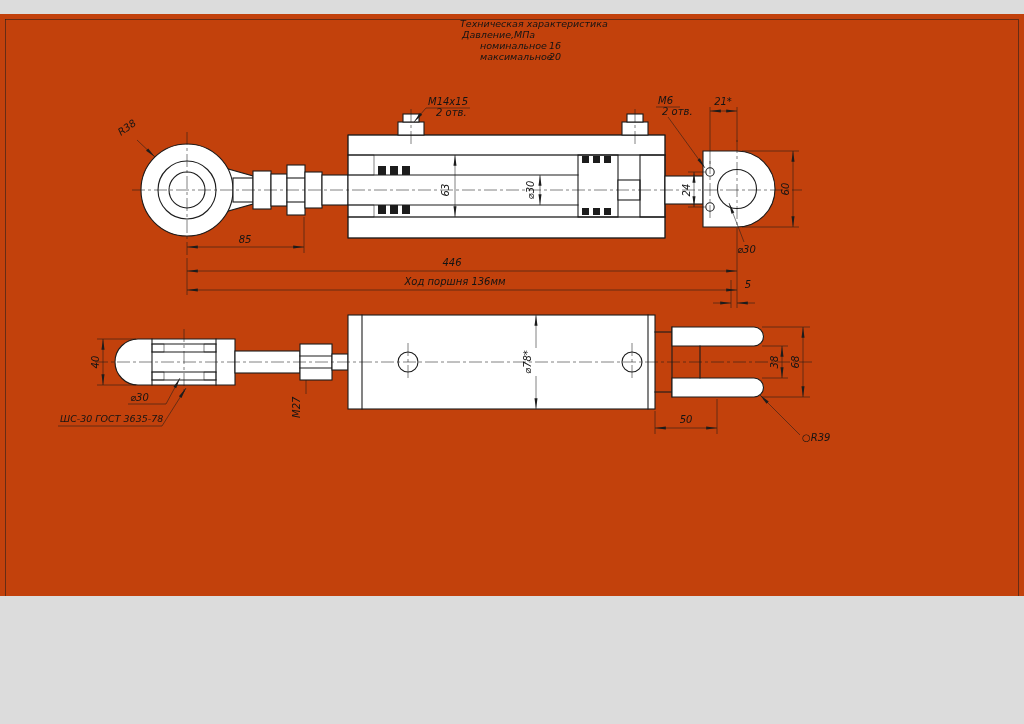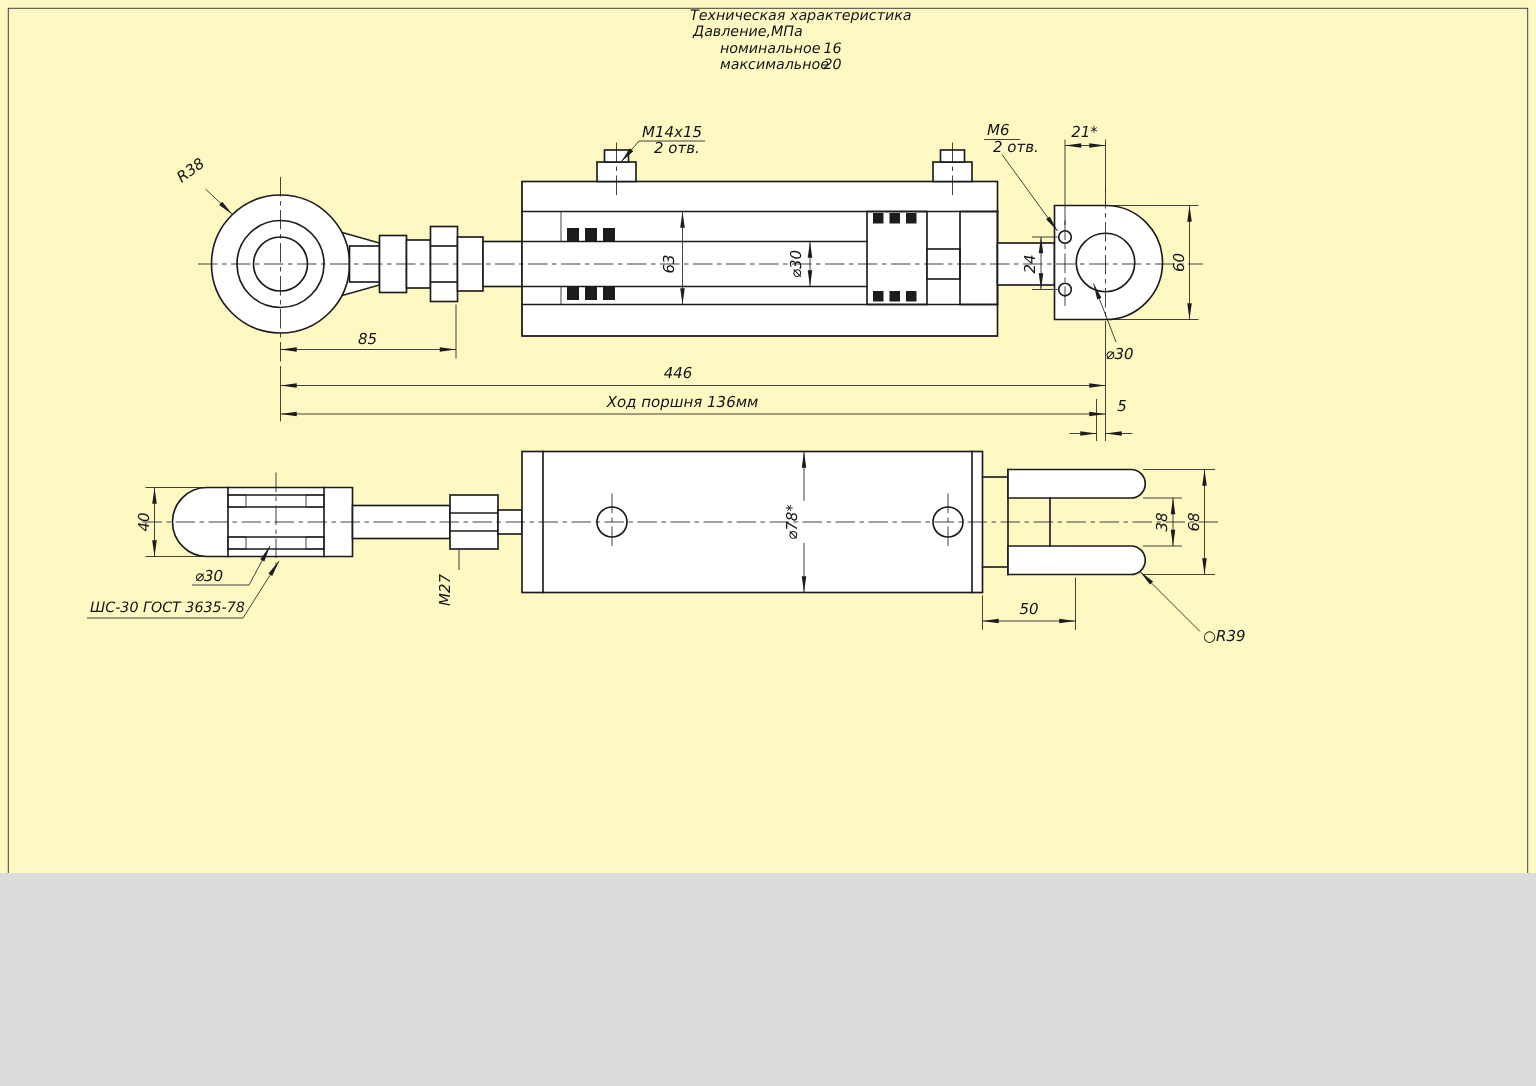--- a/index.html
+++ b/index.html
@@ -1,16 +1,16 @@
 <!DOCTYPE html>
 <html><head>
 <meta charset="utf-8">
 <style>
   html,body{margin:0;padding:0;background:#dcdcdc;}
-  .sheet{width:1024px;height:582px;background:#fef9c3;position:relative;font-family:"DejaVu Sans",sans-serif;}
+  .sheet{width:1024px;height:582px;background:#c2410c;position:relative;font-family:"DejaVu Sans",sans-serif;margin-top:14px;}
   svg{display:block;}
   .ln{fill:none;stroke:#1c1c1c;stroke-width:1.1;stroke-linecap:square;}
   .lnf{fill:#ffffff;stroke:#1c1c1c;stroke-width:1.1;}
   .tn{fill:none;stroke:#1c1c1c;stroke-width:0.55;}
   .cl{fill:none;stroke:#1c1c1c;stroke-width:0.55;stroke-dasharray:13 3 3 3;}
   .dm{fill:none;stroke:#1c1c1c;stroke-width:0.55;}
   .blk{fill:#1c1c1c;stroke:none;}
   text{font-style:italic;font-size:10px;font-family:"DejaVu Sans",sans-serif;fill:#141414;}
   .tm{text-anchor:middle;}
   .t9{font-size:9.5px;}

